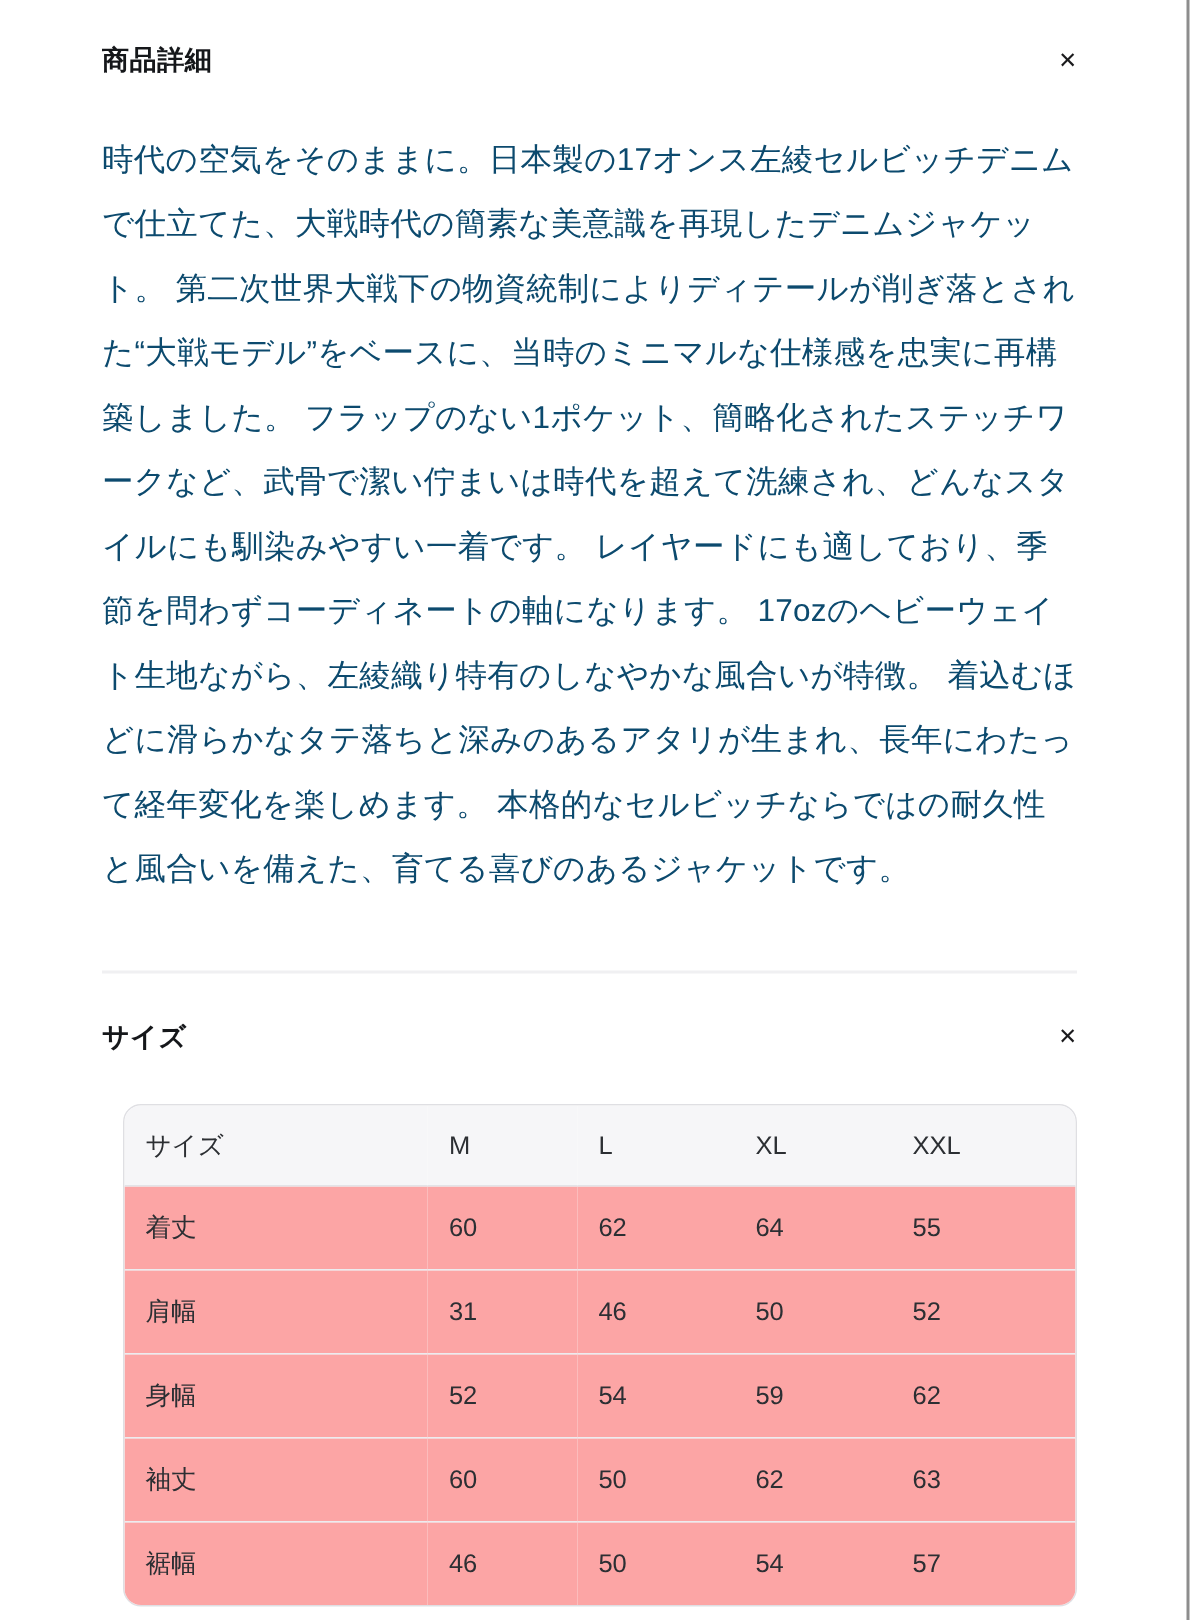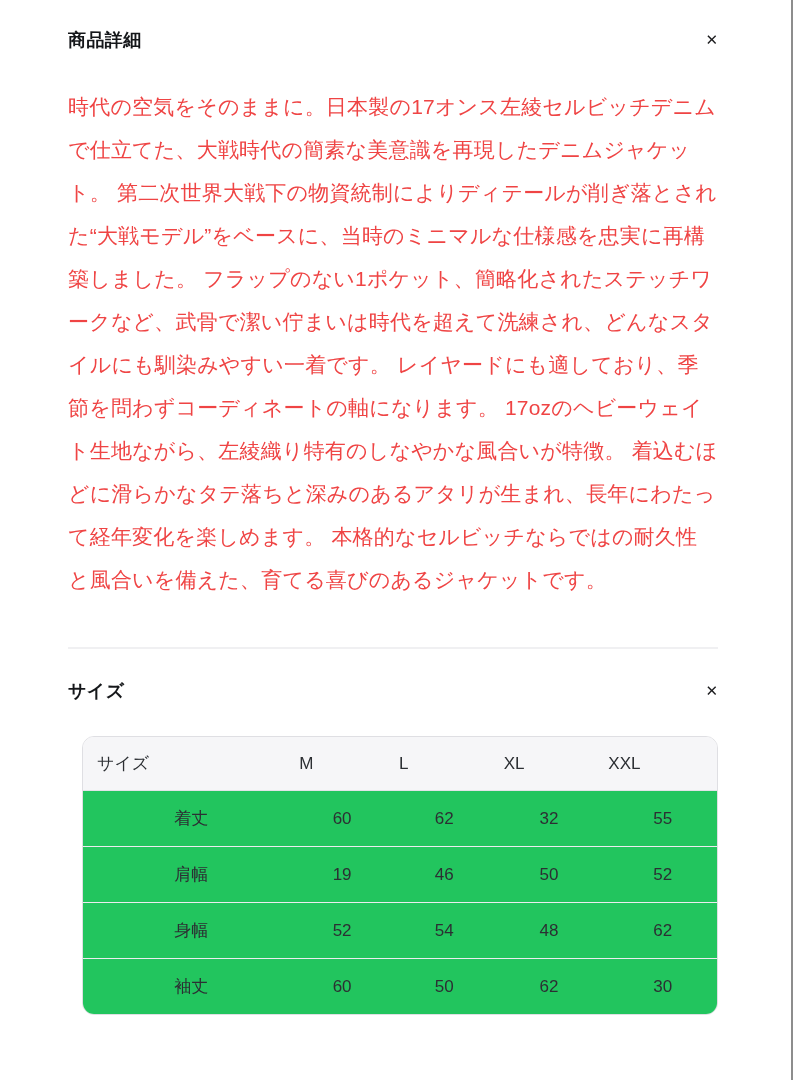--- a/index.html
+++ b/index.html
@@ -23,21 +23,21 @@
   .close-btn {
     background:none; border:none; padding:0; margin:0;
     font-size:15px; font-weight:900; color:#1b1b1d;
     line-height:1; cursor:pointer;
     font-family:"DejaVu Sans",sans-serif;
   }
 
   .description {
     margin:33px 0 0 0;
     font-size:21px; line-height:43px;
-    color:#ef4444; letter-spacing:0.2px;
+    color:#0c4a6e; letter-spacing:0.2px;
     text-align:left;
   }
 
   .divider {
     border:none; border-top:2px solid #f0f0f2;
     margin:46px 0 0 0; height:0;
   }
 
   .size-header { margin-top:30px; }
 
@@ -54,23 +54,23 @@
     font-size:17px; color:#2c2f33;
   }
   table.size-table th {
     text-align:left; font-weight:400;
     background:#f6f6f8;
     padding:15px 0 15px 14px;
     border-bottom:1px solid #e3e3e7;
     color:#2c2f33;
   }
   table.size-table td {
-    text-align:center;
+    text-align:left;
     padding:16px 0 16px 14px;
-    background:#22c55e;
+    background:#fca5a5;
   }
   table.size-table tbody tr + tr td { border-top:1px solid #ececef; }
 
   .scroll-line {
     position:absolute; top:0; right:4px;
     width:2px; height:1080px;
     background:#8d8d8d;
   }
 </style>
 </head>
@@ -114,43 +114,50 @@
             <th>L</th>
             <th>XL</th>
             <th>XXL</th>
           </tr>
         </thead>
         <tbody>
           <tr>
             <td>着丈</td>
             <td>60</td>
             <td>62</td>
-            <td>32</td>
+            <td>64</td>
             <td>55</td>
           </tr>
           <tr>
             <td>肩幅</td>
-            <td>19</td>
+            <td>31</td>
             <td>46</td>
             <td>50</td>
             <td>52</td>
           </tr>
           <tr>
             <td>身幅</td>
             <td>52</td>
             <td>54</td>
-            <td>48</td>
+            <td>59</td>
             <td>62</td>
           </tr>
           <tr>
             <td>袖丈</td>
             <td>60</td>
             <td>50</td>
             <td>62</td>
-            <td>30</td>
+            <td>63</td>
+          </tr>
+          <tr>
+            <td>裾幅</td>
+            <td>46</td>
+            <td>50</td>
+            <td>54</td>
+            <td>57</td>
           </tr>
         </tbody>
       </table>
     </div>
   </section>
 
 </div>
 
 <div class="scroll-line"></div>
 

